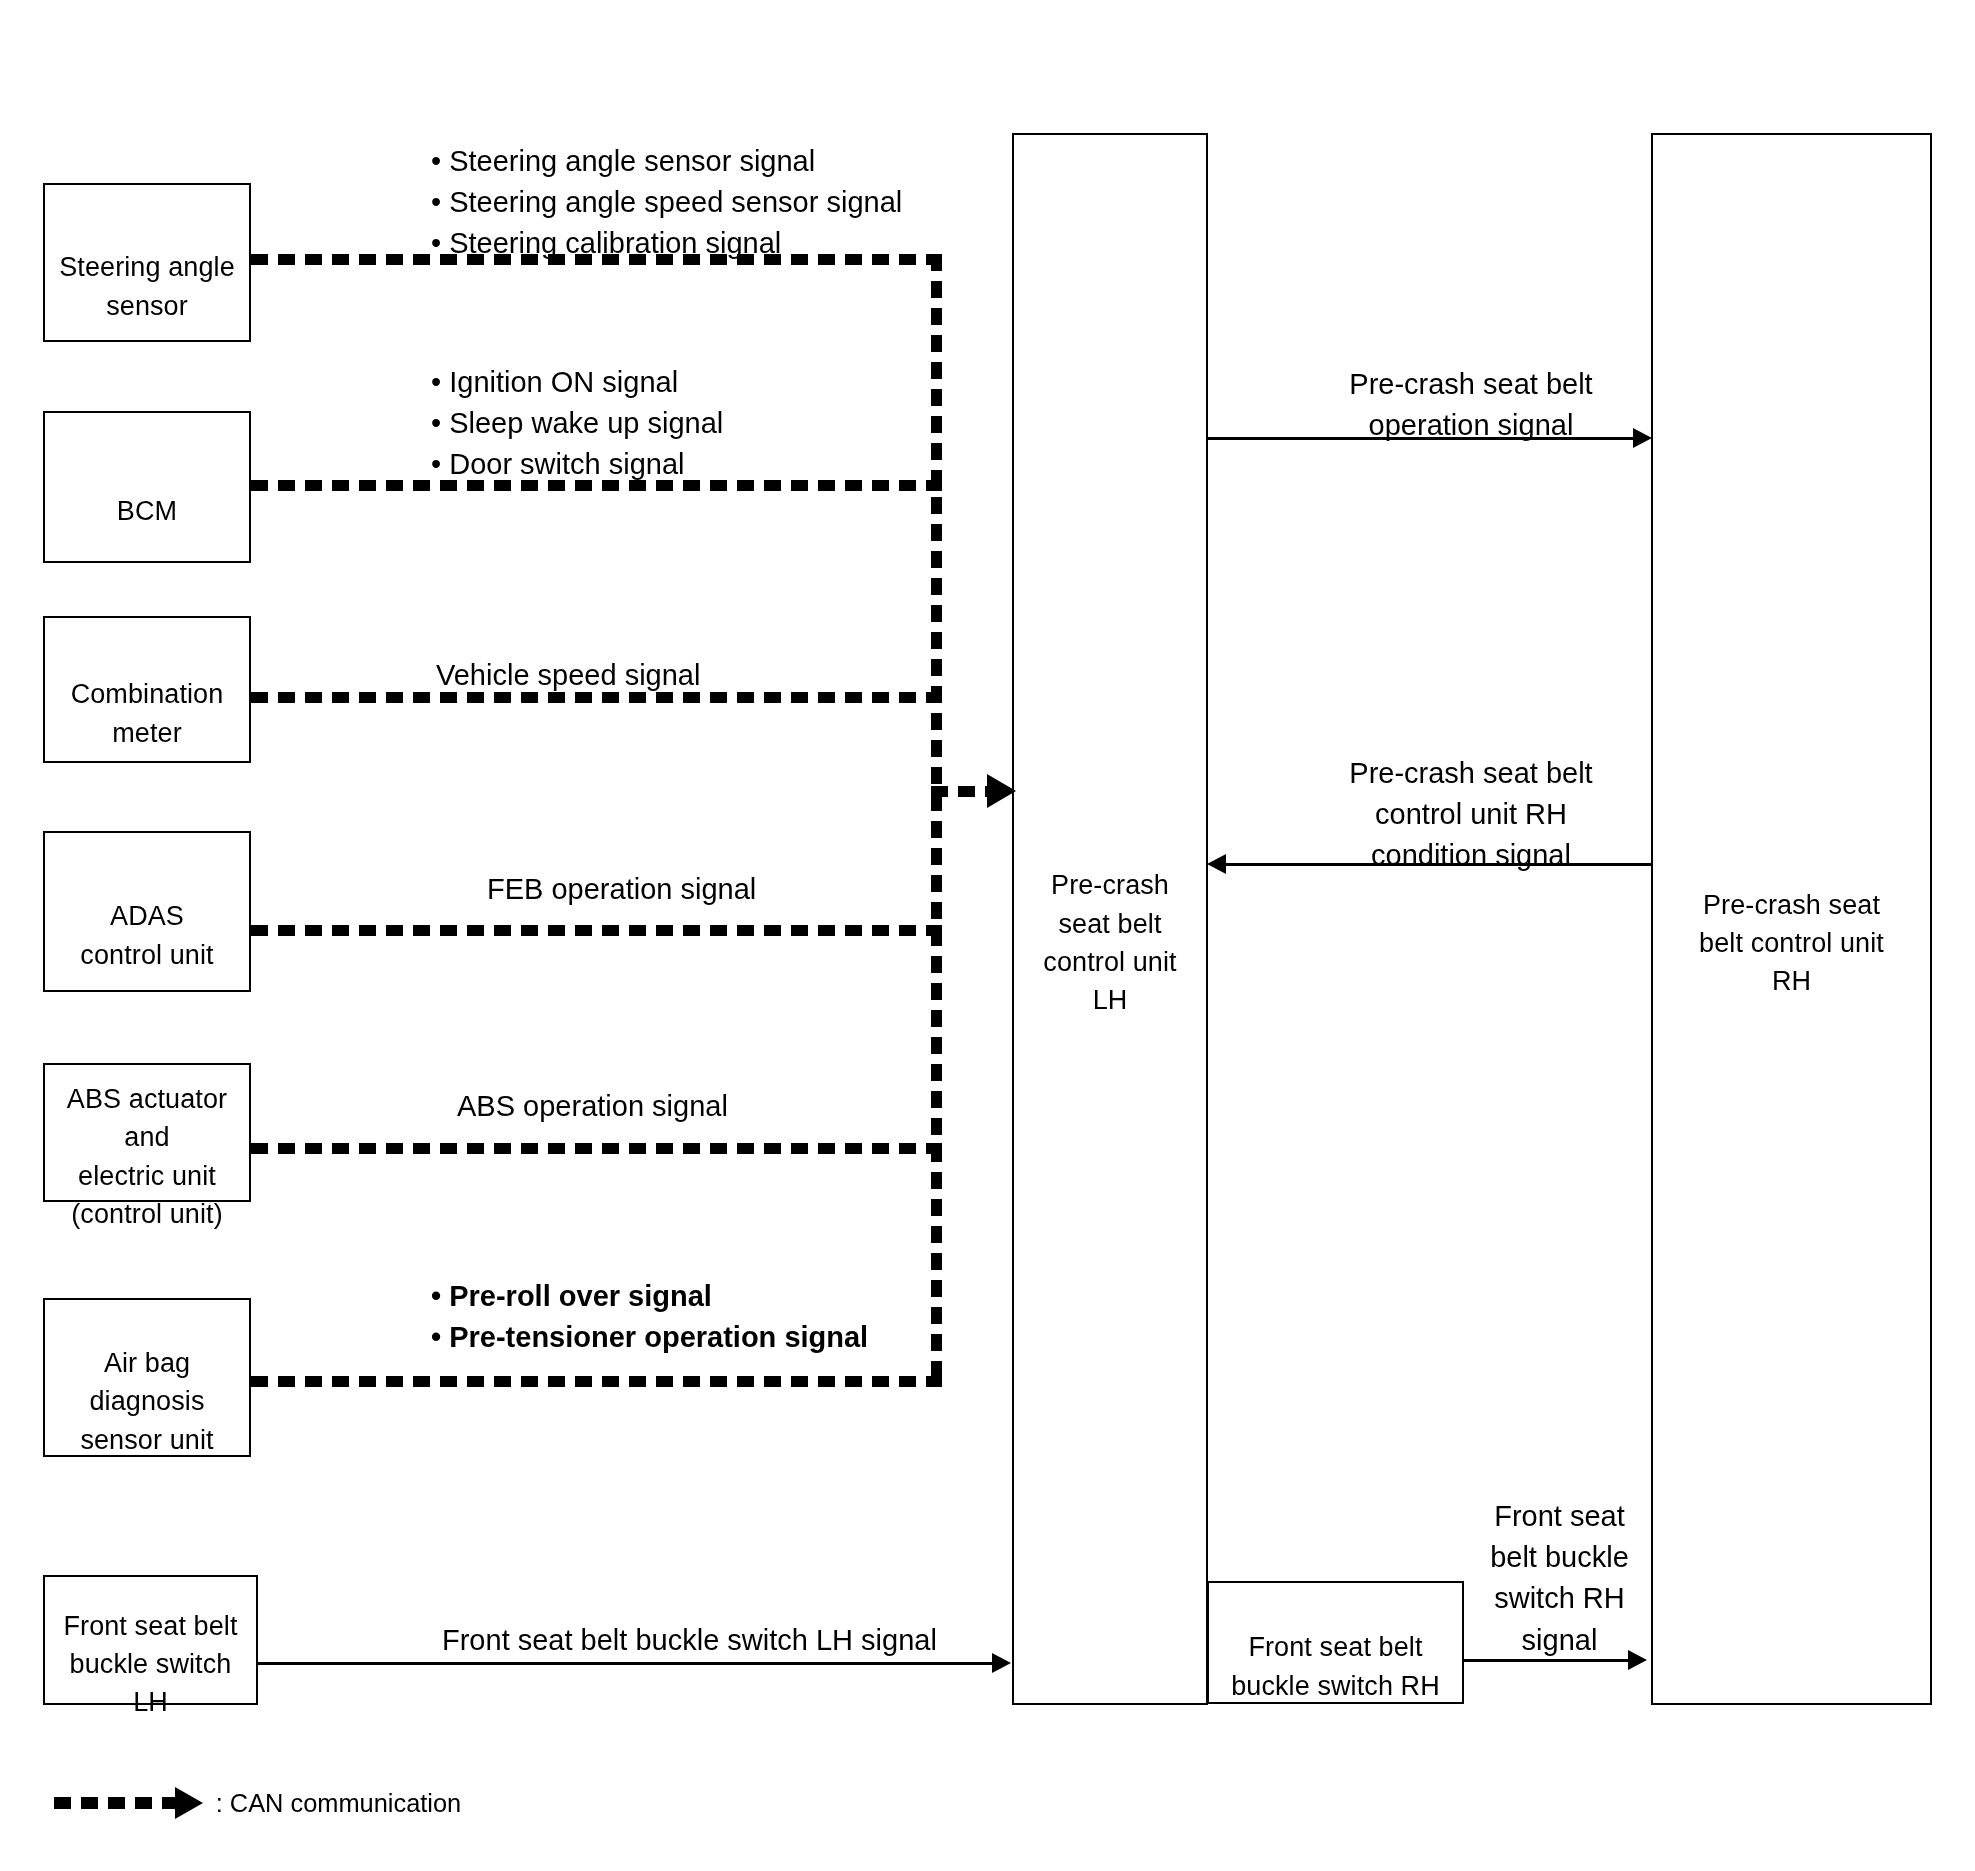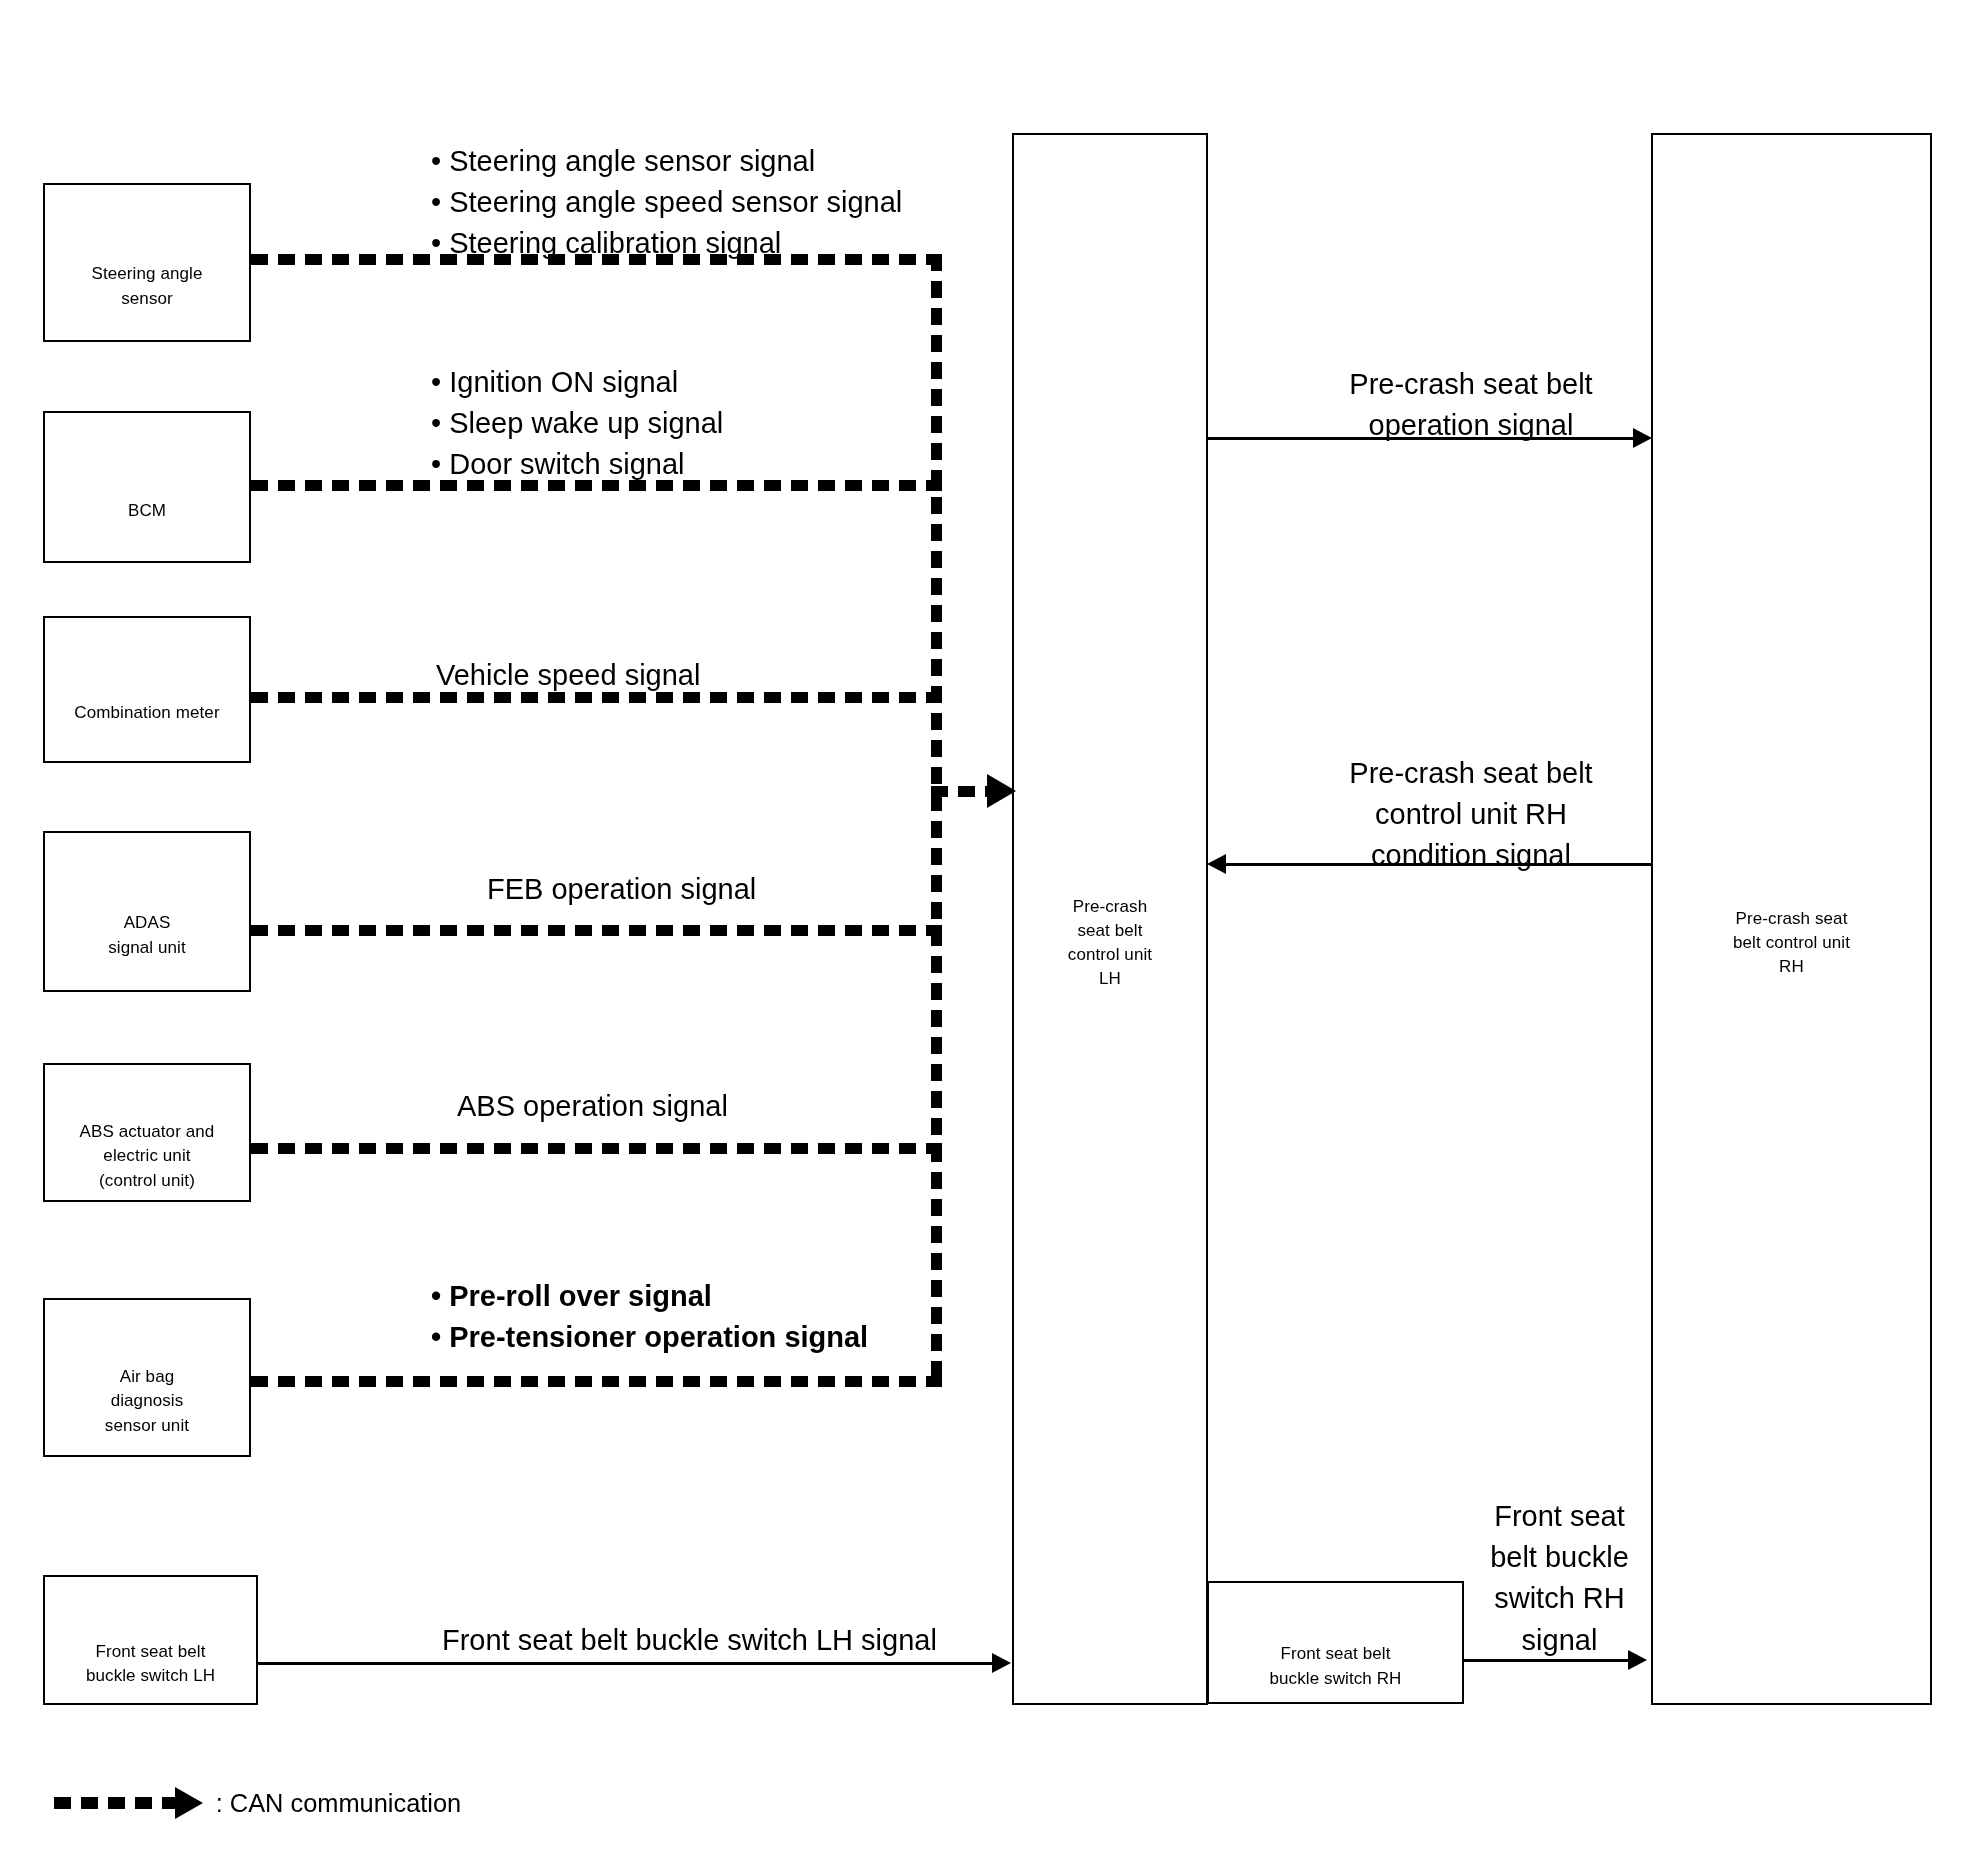--- a/index.html
+++ b/index.html
@@ -21,21 +21,21 @@
     border:2.9px solid #000;
     background:#fff;
     display:flex;
     align-items:center;
     justify-content:center;
     text-align:center;
     z-index:5;
   }
   .box .boxlabel{
     display:block;
-    font-size:17px;
+    font-size:27px;
     line-height:1.42;
     letter-spacing:0.1px;
     padding:0 6.8px;
     white-space:pre-line;
     margin-top:48px;
   }
 
   
   .label{
     position:absolute;
@@ -151,21 +151,21 @@
   <div class="box" style="left:43px;top:411px;width:208px;height:152px;">
     <span class="boxlabel">BCM</span>
   </div>
 
   <div class="box" style="left:43px;top:616px;width:208px;height:147px;">
     <span class="boxlabel">Combination meter</span>
   </div>
 
   <div class="box" style="left:43px;top:831px;width:208px;height:161px;">
     <span class="boxlabel">ADAS
-signal unit</span>
+control unit</span>
   </div>
 
   <div class="box" style="left:43px;top:1063px;width:208px;height:139px;">
     <span class="boxlabel">ABS actuator and
 electric unit
 (control unit)</span>
   </div>
 
   <div class="box" style="left:43px;top:1298px;width:208px;height:159px;">
     <span class="boxlabel">Air bag

